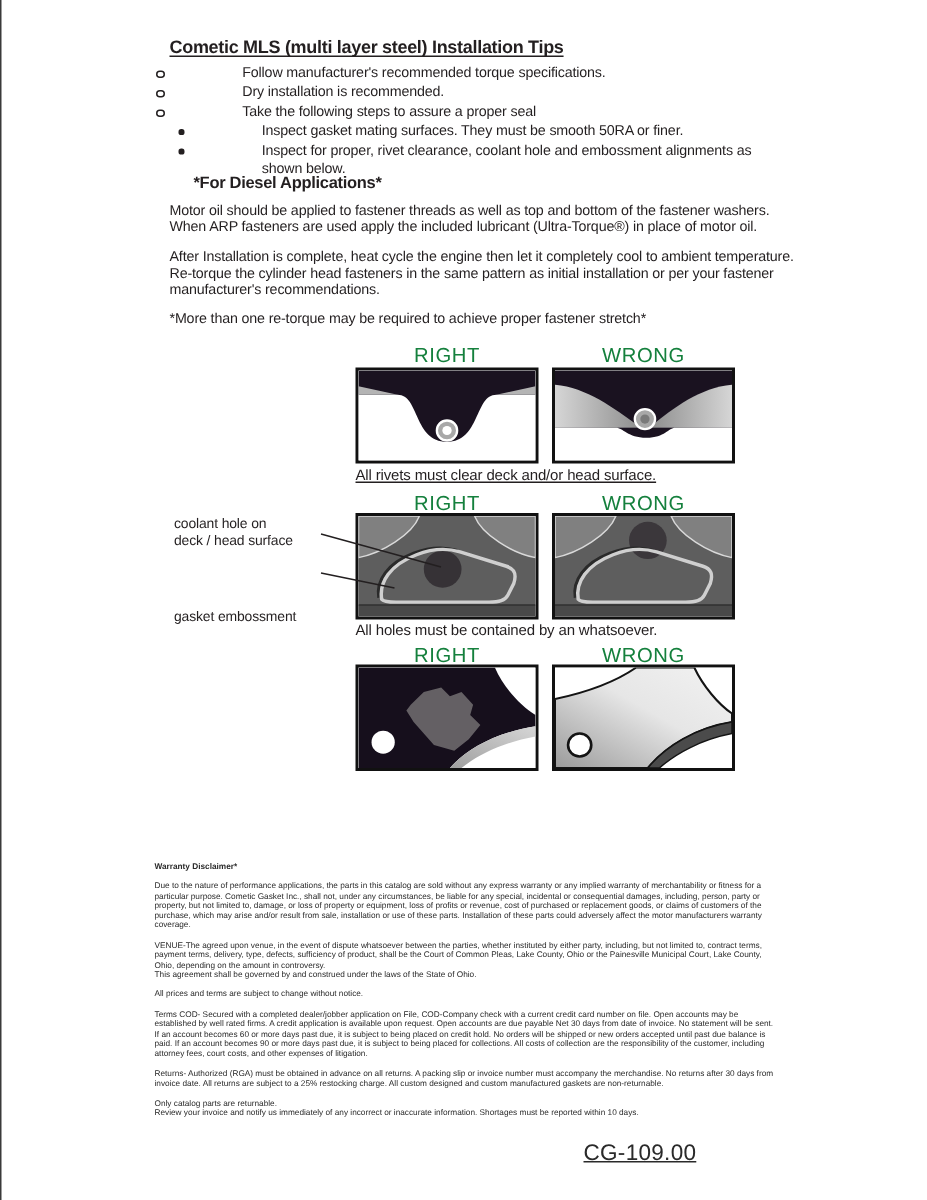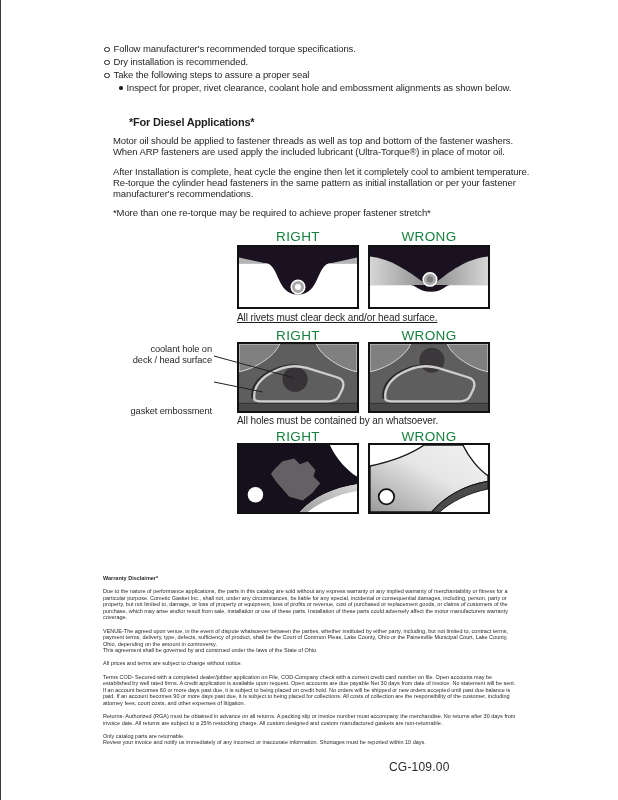--- a/index.html
+++ b/index.html
@@ -9,62 +9,67 @@
     overflow:hidden;margin:0 auto;
   }
   .edge-line{position:absolute;left:0;top:0;width:1px;height:800px;background:#3a3a3a;}
 
   .title{
     position:absolute;left:113px;top:24px;font-size:12px;font-weight:bold;
     letter-spacing:-0.2px;text-decoration:underline;text-underline-offset:2px;
   }
 
   .bullets{position:absolute;left:104px;top:43px;width:425px;font-size:9.5px;line-height:11.5px;letter-spacing:-0.1px;}
-  .brow{display:flex;margin-bottom:1.5px;}
+  .brow{display:flex;margin-bottom:1.5px;gap:48px;}
   .brow .marker{flex:0 0 auto;width:3.5px;height:3.5px;border:0.9px solid #231f20;border-radius:50%;margin:3.6px 4px 0 0;}
   .brow.sub{margin-left:15px;}
   .brow.sub .marker{background:#231f20;border:none;width:3.5px;height:3.5px;margin-top:4px;}
 
   .diesel{position:absolute;left:113px;top:116px;width:420px;}
   .diesel h2{margin:0 0 7px 16px;font-size:11px;letter-spacing:-0.2px;}
   .diesel p{margin:0 0 8.5px 0;font-size:9.5px;line-height:11px;letter-spacing:-0.1px;}
 
   .dlabel{position:absolute;width:122px;text-align:center;font-size:13.5px;letter-spacing:0.4px;color:#15803d;}
   .dbox{position:absolute;width:122px;border:2px solid #111;box-sizing:border-box;background:#fff;}
   .dbox svg{display:block;width:100%;height:100%;}
   .caption{position:absolute;left:237px;font-size:10px;line-height:12px;letter-spacing:-0.1px;}
 
-  .anno{position:absolute;left:116px;width:96px;text-align:right;font-size:9.3px;line-height:10.5px;letter-spacing:-0.1px;}
+  .anno{position:absolute;left:116px;width:96px;font-size:9.3px;line-height:10.5px;letter-spacing:-0.1px;}
   .leader-overlay{position:absolute;left:0;top:0;pointer-events:none;}
 
   .legal{position:absolute;left:103px;top:575px;width:414px;font-size:5.5px;line-height:6.6px;color:#2a2a2a;}
   .legal .lhead{font-weight:bold;margin:0 0 6.5px 0;}
   .legal p{margin:0 0 6.5px 0;white-space:pre-line;}
 
-  .code{position:absolute;left:389px;top:760px;font-size:12px;letter-spacing:0.2px;color:#2a2a2a;}
+  .code{position:absolute;left:389px;top:760px;font-size:15px;letter-spacing:0.2px;color:#2a2a2a;text-decoration:underline;}
 </style>
 </head>
 <body>
 
 <div class="page">
   <div class="edge-line"></div>
 
+  <div class="title">Cometic MLS (multi layer steel) Installation Tips</div>
 
   <div class="bullets">
     <div class="brow">
       <span class="marker"></span>
       <span>Follow manufacturer's recommended torque specifications.</span>
     </div>
     <div class="brow">
       <span class="marker"></span>
       <span>Dry installation is recommended.</span>
     </div>
     <div class="brow">
       <span class="marker"></span>
       <span>Take the following steps to assure a proper seal</span>
+    </div>
+    <div class="brow sub">
+      <span class="marker"></span>
+      <span>Inspect gasket mating surfaces.  They must be smooth 50RA or finer.</span>
     </div>
     <div class="brow sub">
       <span class="marker"></span>
       <span>Inspect for proper, rivet clearance, coolant hole and embossment alignments as shown below.</span>
     </div>
   </div>
 
   <div class="diesel">
     <h2>*For Diesel Applications*</h2>
     <p>Motor oil should be applied to fastener threads as well as top and bottom of the fastener washers. When ARP fasteners are used apply the included lubricant (Ultra-Torque®) in place of motor oil.</p>

